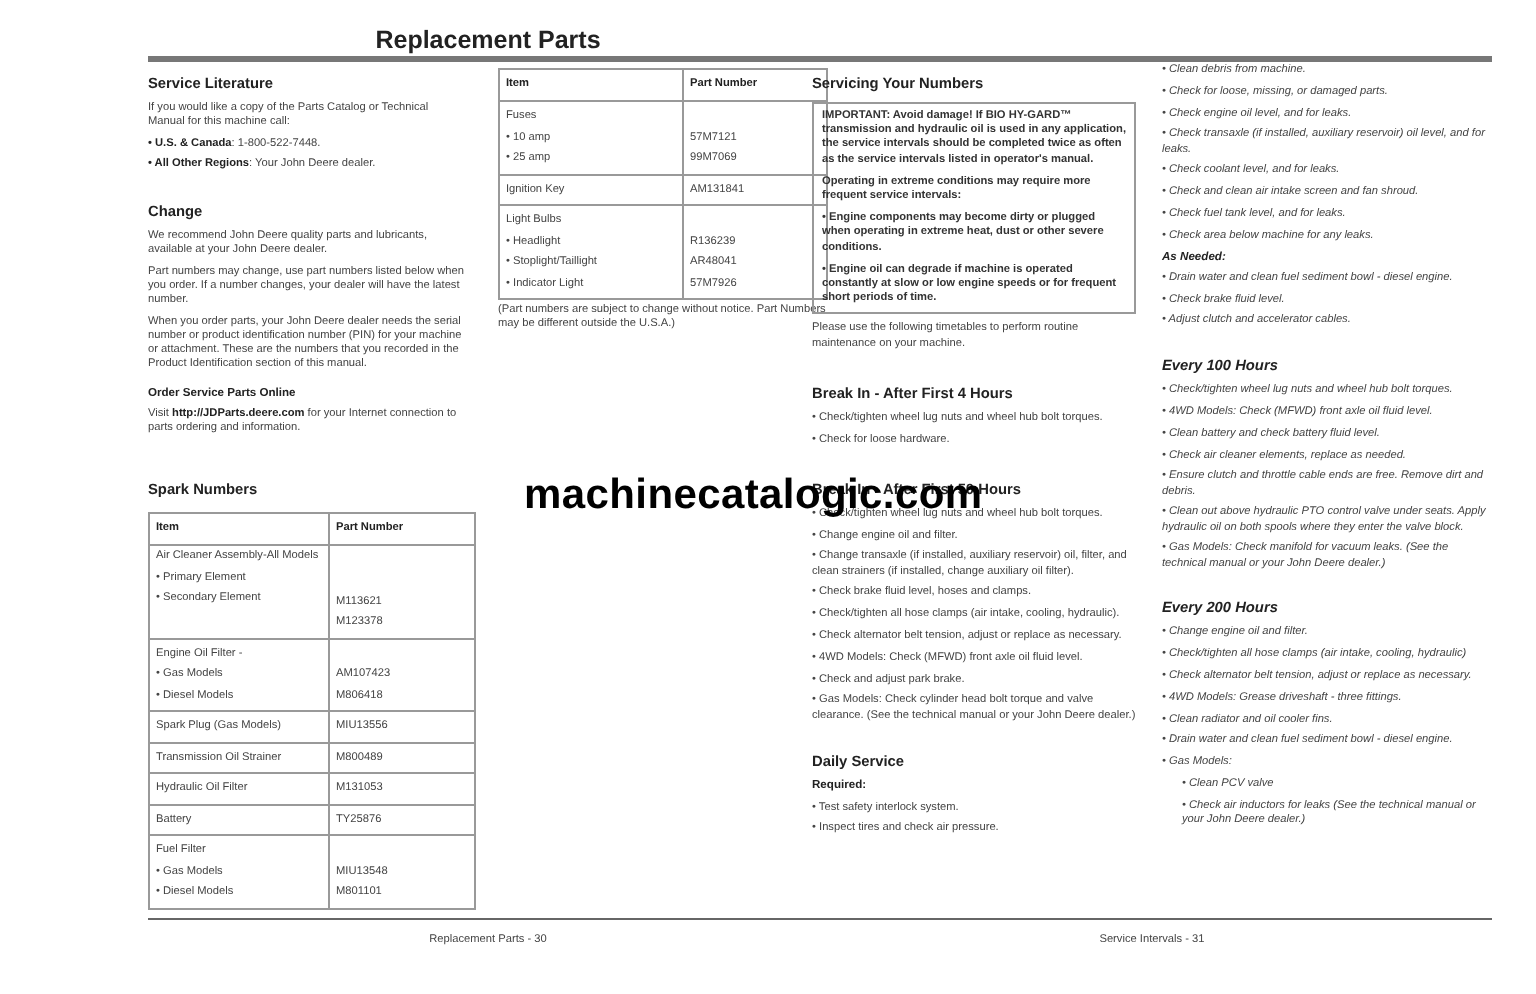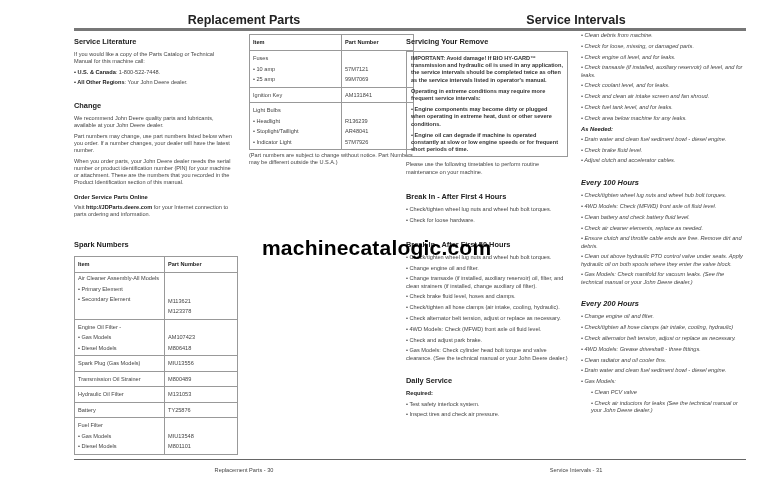--- a/index.html
+++ b/index.html
@@ -153,25 +153,24 @@
     </tbody>
       </table>
     <p class="note">(Part numbers are subject to change without notice. Part Numbers may be different outside the U.S.A.)</p>
   </div>
 
   <div class="footer-rule"></div>
   <div class="footer">Replacement Parts - 30</div>
 </div>
 
 <div class="page right">
-  <div class="page-title">Service Intervals</div>
   <div class="title-rule"></div>
 
   <div class="col" style="left:22px; top:37px; width:162px;">
-    <h3>Servicing Your Remove</h3>
+    <h3>Servicing Your Numbers</h3>
     <div class="imp">
       <p>IMPORTANT: Avoid damage!  If BIO HY-GARD™ transmission and hydraulic oil is used in any application, the service intervals should be completed twice as often as the service intervals listed in operator's manual.</p>
       <p> Operating in extreme conditions may require more frequent service intervals:</p>
       <p>• Engine components may become dirty or plugged when operating in extreme heat, dust or other severe conditions.</p>
       <p style="margin-bottom:0">• Engine oil can degrade if machine is operated constantly at slow or low engine speeds or for frequent short periods of time.</p>
     </div>
     <p>Please use the following timetables to perform routine maintenance on your machine.</p>
     <div style="height:13px"></div>
     <h3>Break In - After First 4 Hours</h3>
     <p class="bullet">• Check/tighten wheel lug nuts and wheel hub bolt torques.</p>

